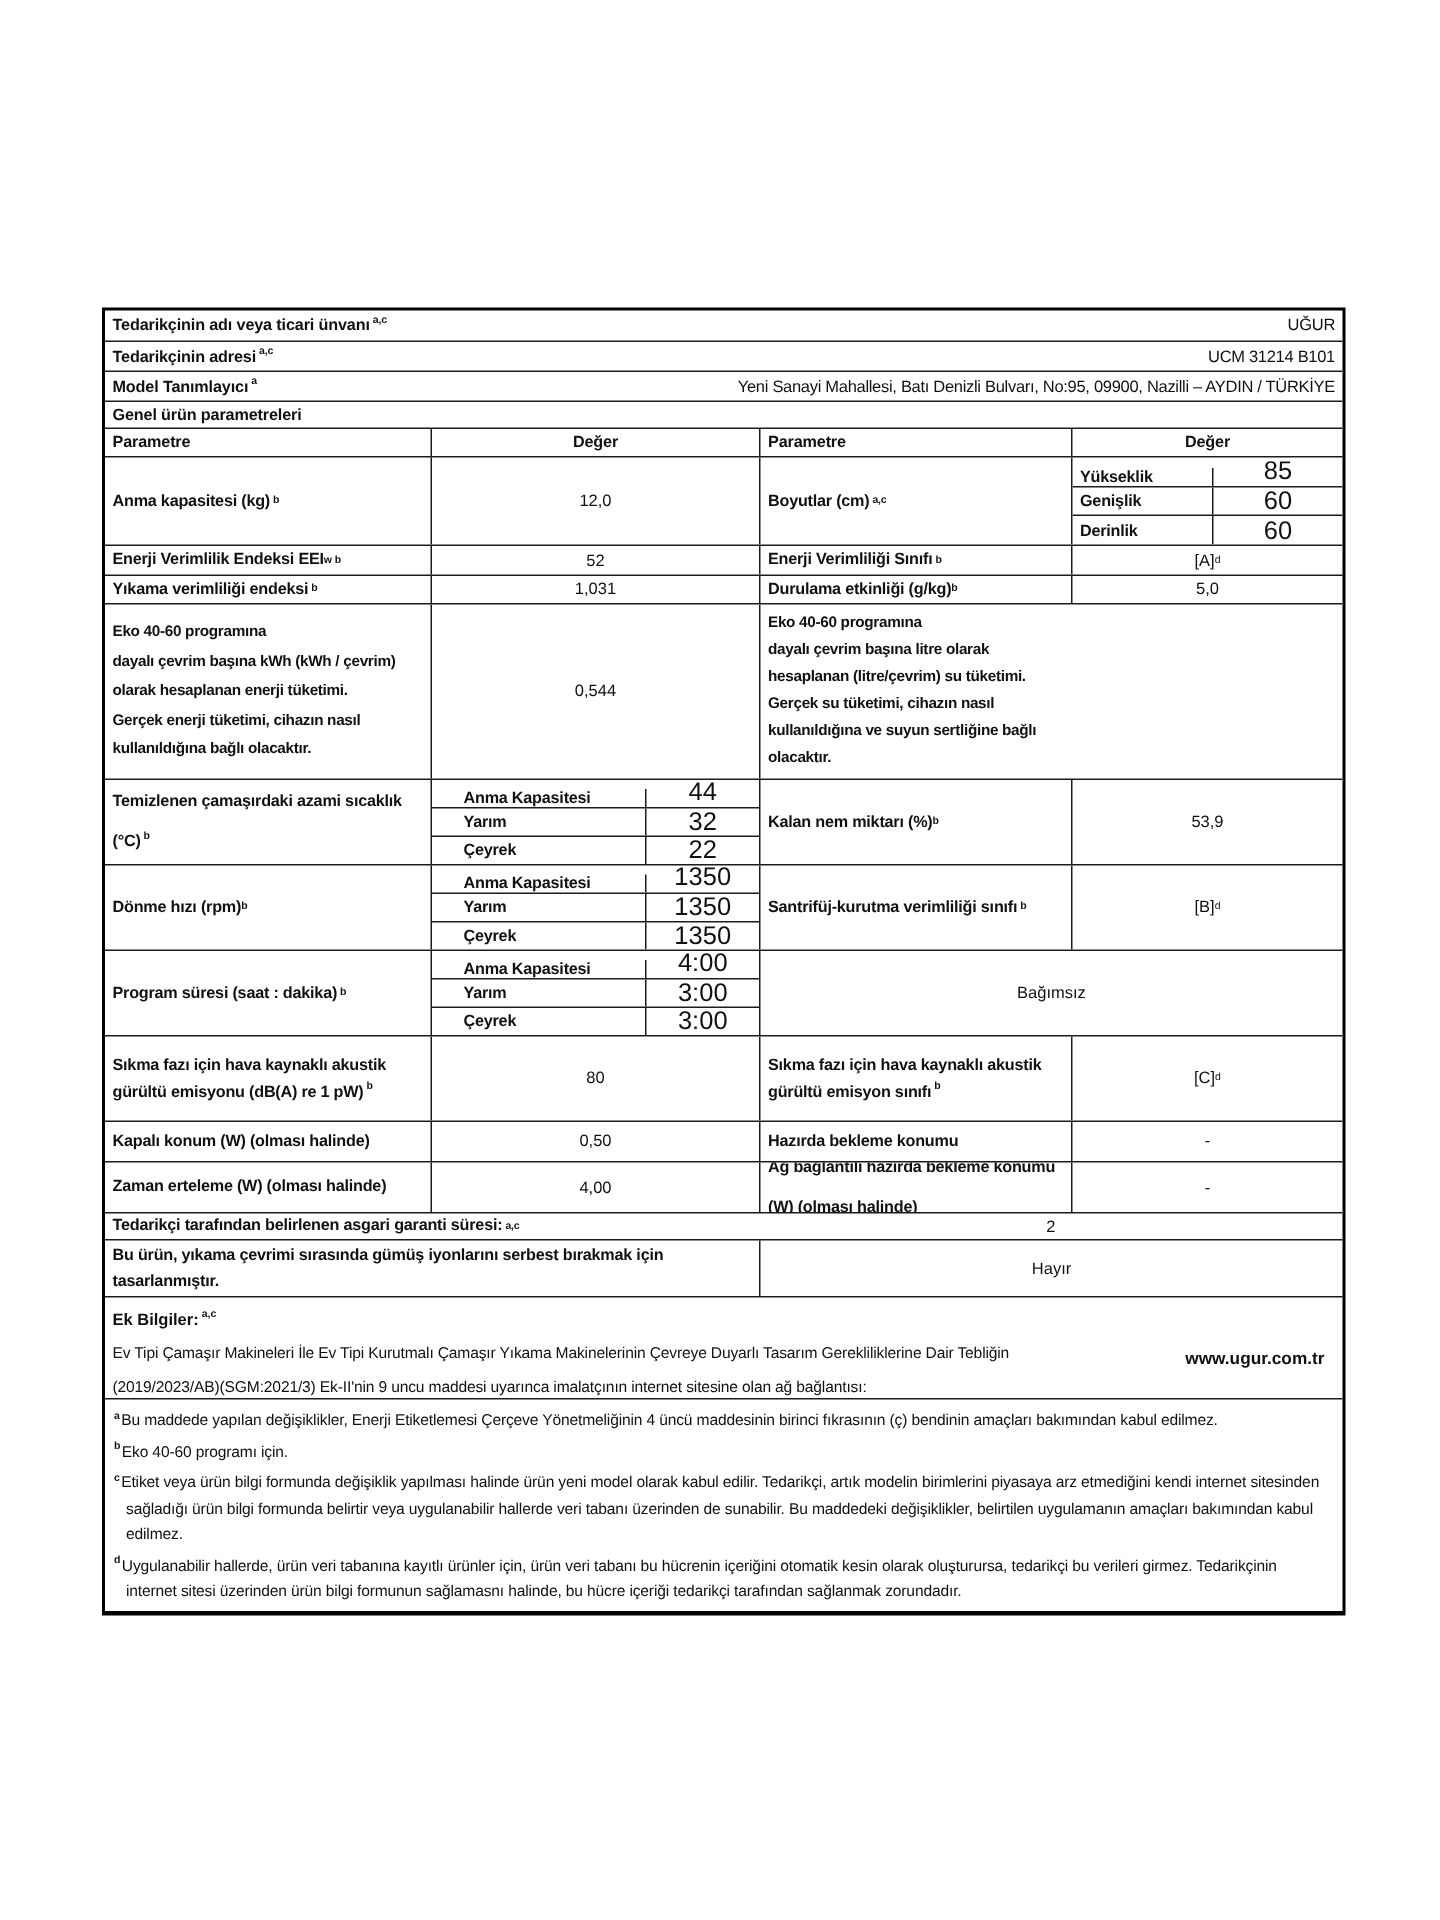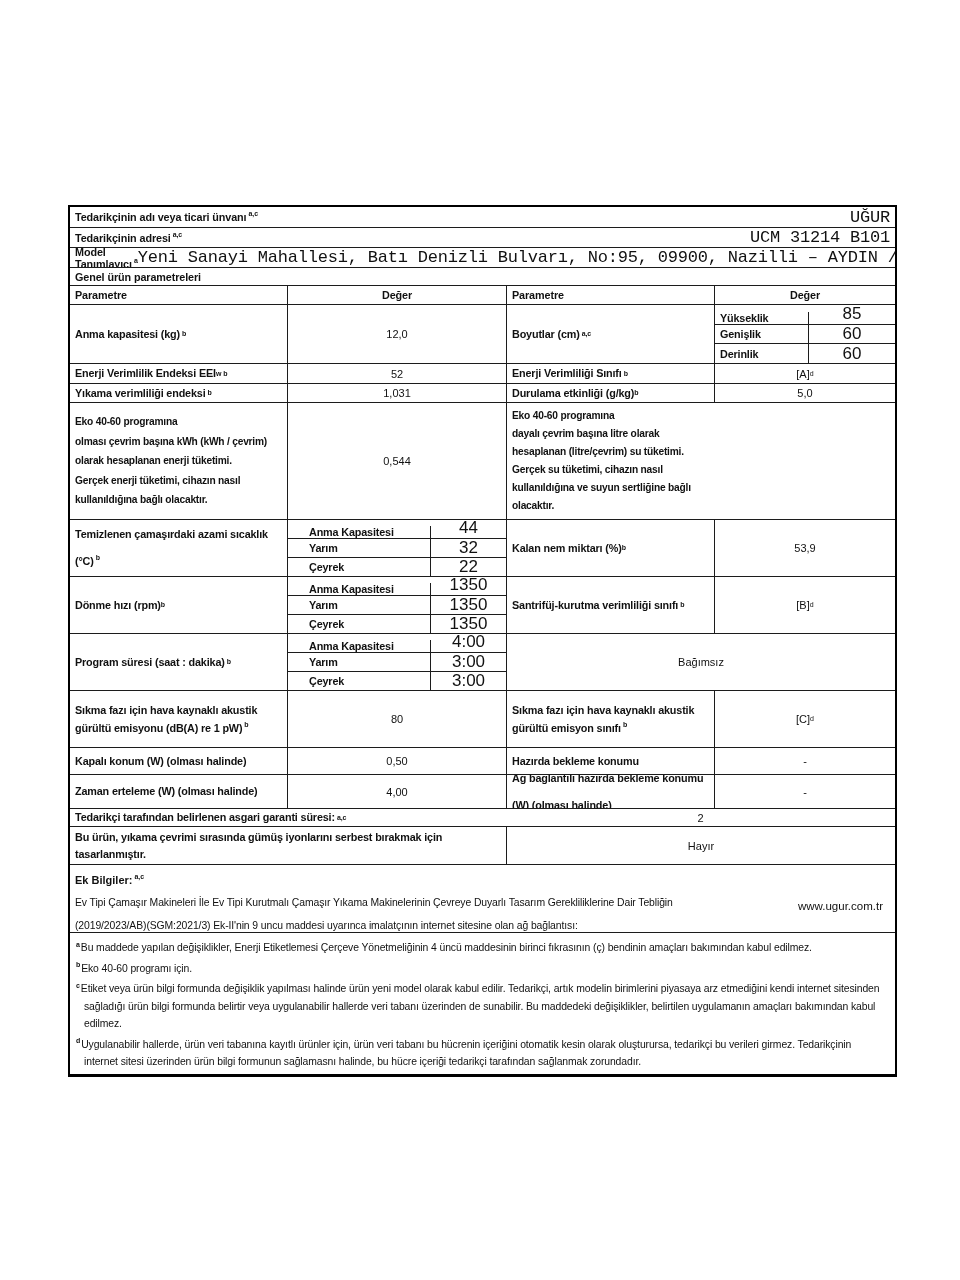--- a/index.html
+++ b/index.html
@@ -16,42 +16,42 @@
   .wA{width:217px}.wB{width:219px}.wC{width:208px}.wD{flex:1}
   .wAB{width:436px}.wCD{flex:1}
   
   .lab{font-weight:bold;font-size:10.8px;letter-spacing:-0.1px;}
   .param{display:flex;align-items:center;padding:1px 5px;font-weight:bold;font-size:10.8px;letter-spacing:-0.15px;line-height:1.3;}
   .param2{display:flex;flex-direction:column;justify-content:center;padding:2px 5px;font-weight:bold;font-size:10.8px;letter-spacing:-0.15px;line-height:18px;}
   .param2.lh15{line-height:15px;gap:12px;}
   .param2.lh17{line-height:17px;}
   .vcen{display:flex;align-items:center;justify-content:center;font-size:11px;}
   .full{flex:1;display:flex;align-items:center;padding:0 5px;}
-  .bigval{margin-left:auto;font-size:17px;letter-spacing:-0.2px;white-space:nowrap;font-family:Liberation Mono, monospace;}
+  .bigval{margin-left:auto;font-size:11px;letter-spacing:-0.2px;white-space:nowrap;}
   sup{font-size:7px;line-height:0;margin-left:2px;}
   sup.tight{margin-left:0;}
   sub{font-size:7px;line-height:0;}
   .lines{display:flex;flex-direction:column;justify-content:center;padding:3px 5px;font-weight:bold;font-size:10.2px;letter-spacing:-0.2px;line-height:19.5px;white-space:nowrap;}
   .lines.l6{line-height:18px;}
   .sub{display:flex;flex-direction:column;padding:0;}
   .subrow{flex:1;display:flex;border-top:1px solid #1c1c1c;min-height:0;}
   .subrow:first-child{border-top:none;align-items:flex-end;}
   .sl{display:flex;align-items:center;padding:0 5px;font-weight:bold;font-size:10.8px;letter-spacing:-0.15px;border-right:1px solid #1c1c1c;}
   .sub-b .sl{width:116px;margin-left:16px;}
   .sub-d .sl{width:83px;}
   .sv{flex:1;display:flex;align-items:center;justify-content:center;font-size:17px;}
   .cen{display:flex;align-items:center;justify-content:center;}
   .pl{display:flex;align-items:center;padding:0 5px;}
   
   .ek{display:flex;width:100%;}
   .ek-left{width:648px;padding:4px 5px;box-sizing:border-box;}
   .ek-title{font-weight:bold;font-size:11px;line-height:22px;}
   .ek-line{font-size:10.4px;line-height:23px;letter-spacing:-0.1px;white-space:nowrap;}
   .ek-right{flex:1;display:flex;align-items:center;justify-content:flex-end;padding:14px 12px 0 0;}
-  .url{font-weight:normal;font-size:11.5px;}
+  .url{font-weight:bold;font-size:11.5px;}
   
   .fnotes{padding:6px 8px 4px 6px;font-size:10.4px;line-height:17.5px;letter-spacing:-0.1px;width:100%;box-sizing:border-box;}
   .fn{padding-left:8px;text-indent:-8px;margin-bottom:3px;}
   .fn sup{font-weight:bold;margin-left:0;margin-right:1px;}
 </style>
 </head>
 <body>
 
 <div class="sheet">
 
@@ -139,21 +139,21 @@
     <div class="c wC param">
         <span>Durulama etkinliği (g/kg)</span>
         <sup class="tight">b</sup>
       </div>
     <div class="c wD vcen">5,0</div>
   </div>
 
   <div class="r h117">
     <div class="c wA lines">
       <div>Eko 40-60 programına</div>
-      <div>olması çevrim başına kWh (kWh / çevrim)</div>
+      <div>dayalı çevrim başına kWh (kWh / çevrim)</div>
       <div>olarak hesaplanan enerji tüketimi.</div>
       <div>Gerçek enerji tüketimi, cihazın nasıl</div>
       <div>kullanıldığına bağlı olacaktır.</div>
     </div>
     <div class="c wB vcen">0,544</div>
     <div class="c wC lines l6">
       <div>Eko 40-60 programına</div>
       <div>dayalı çevrim başına litre olarak</div>
       <div>hesaplanan (litre/çevrim) su tüketimi.</div>
       <div>Gerçek su tüketimi, cihazın nasıl</div>

